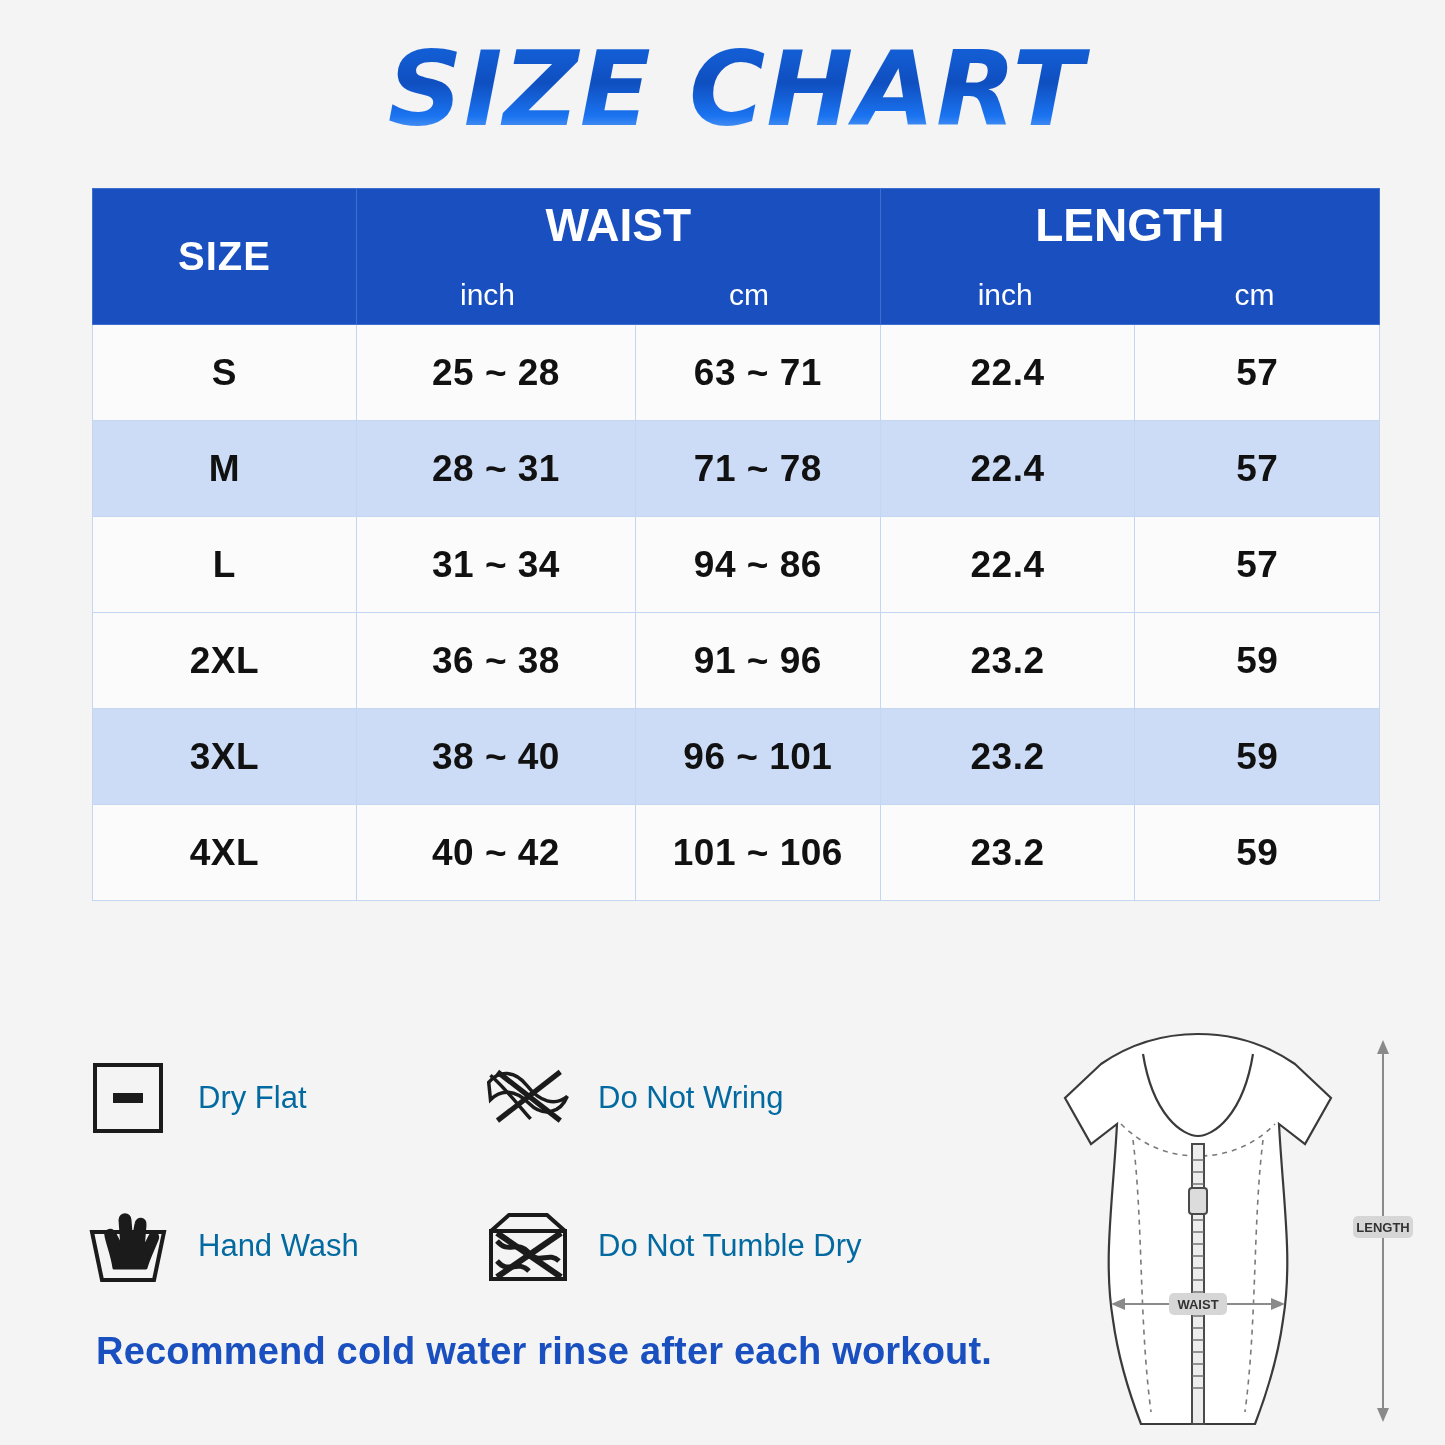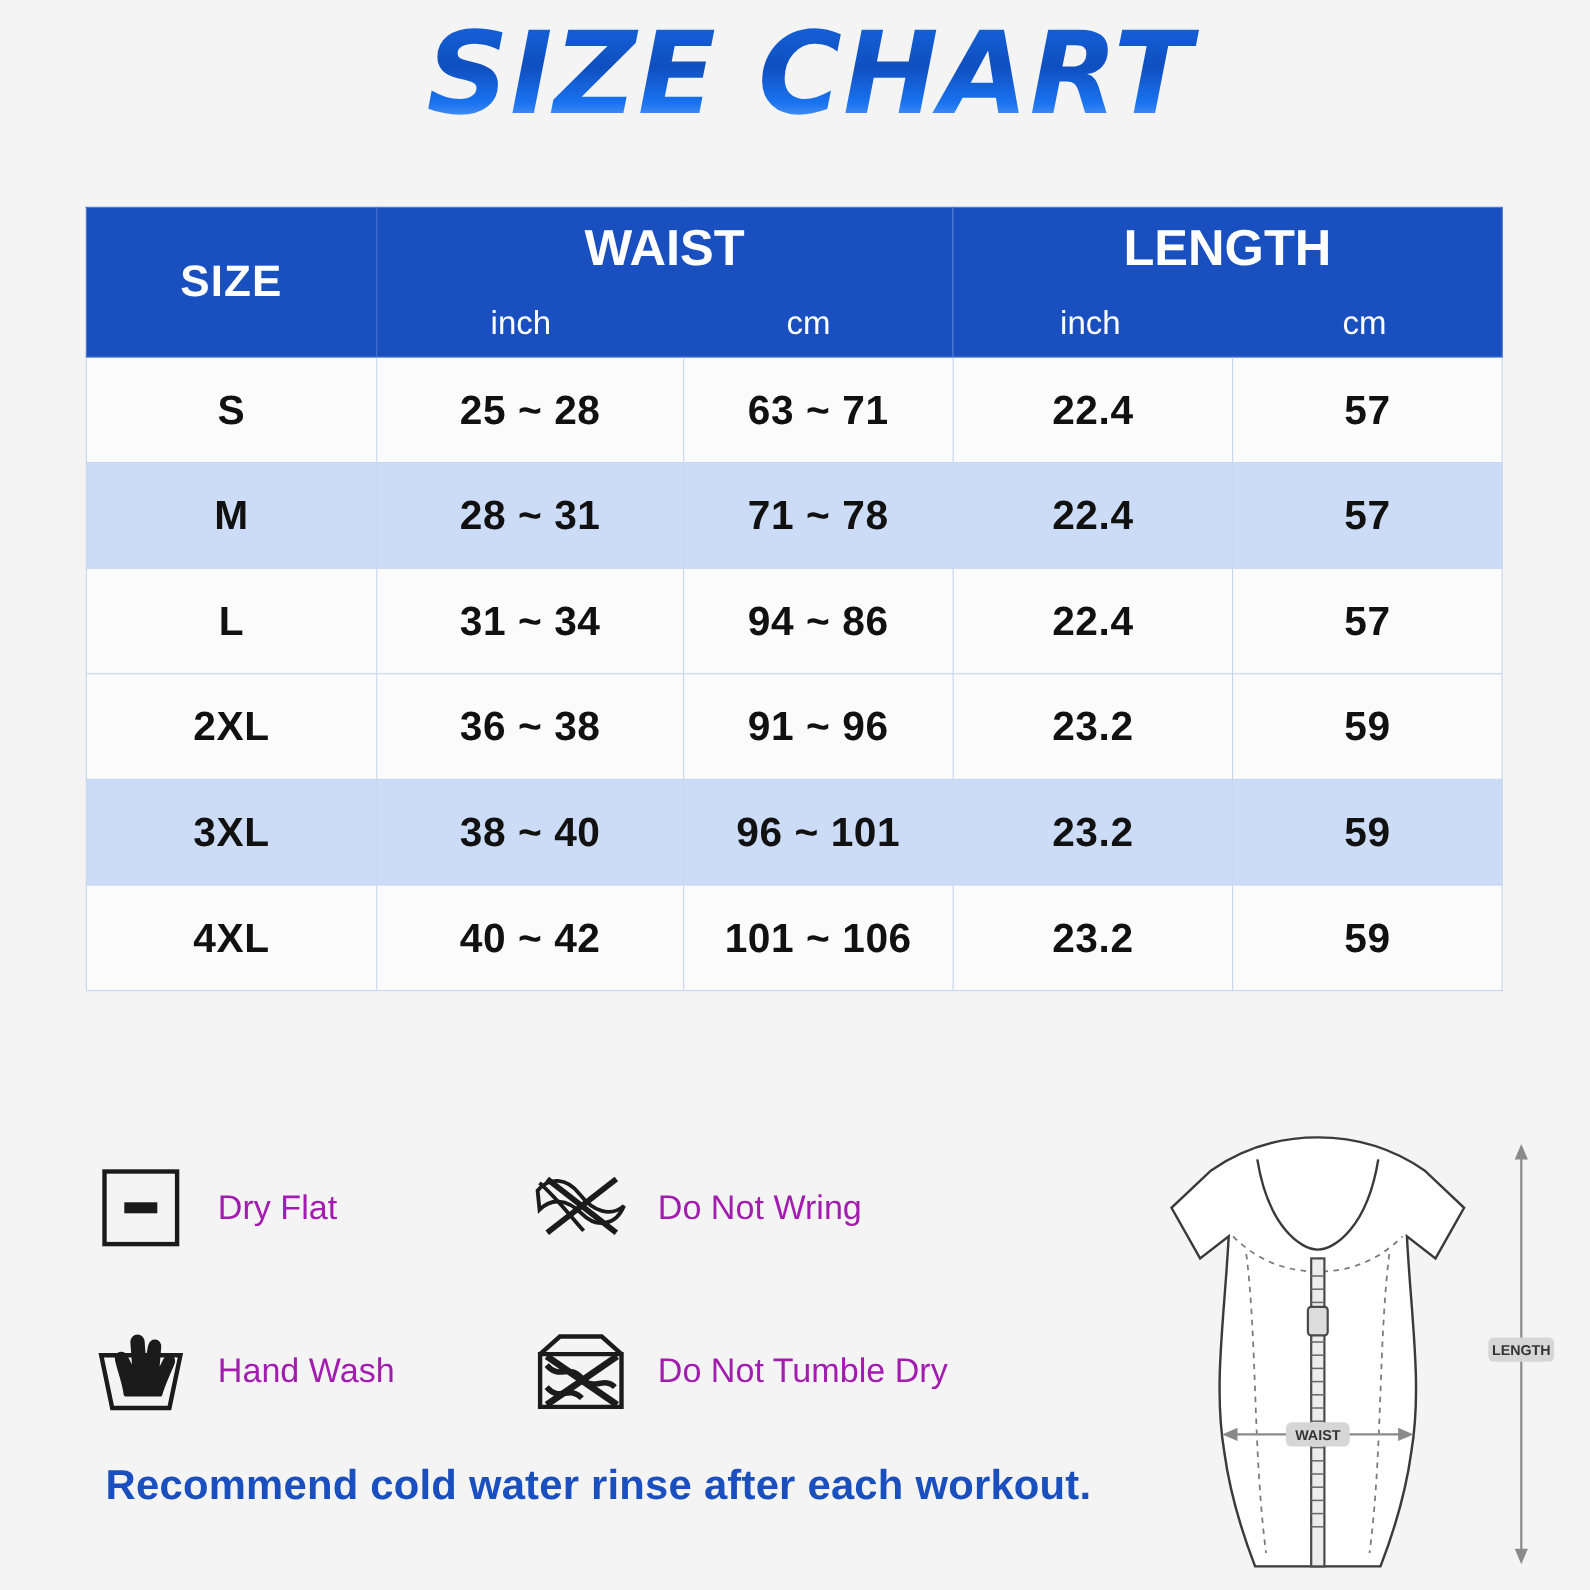--- a/index.html
+++ b/index.html
@@ -12,40 +12,40 @@
   }
   #page {
     position: relative;
     width: 1445px; height: 1445px;
     background: #f4f4f4;
   }
 
   
   .title {
     position: absolute;
-    top: 6px; left: 0; right: 0;
+    top: 28px; left: 0; right: 0;
     text-align: center;
     font-size: 104px;
     font-weight: bold;
     font-style: italic;
     letter-spacing: 1px;
     background: linear-gradient(180deg, #1668e3 0%, #0f4fc0 45%, #1a73f0 72%, #9ec5f5 100%);
     -webkit-background-clip: text;
     background-clip: text;
     color: transparent;
     -webkit-text-fill-color: transparent;
     font-family: "DejaVu Sans", sans-serif;
     padding-left: 27px;
   }
 
   
   .table-wrap {
     position: absolute;
     top: 188px;
-    left: 78px;
+    left: 92px;
     width: 1288px;
   }
   table.size-table {
     border-collapse: collapse;
     width: 100%;
     table-layout: fixed;
   }
   table.size-table thead th {
     background: #1a4fc0;
     color: #ffffff;
@@ -120,21 +120,21 @@
   .care-icon {
     width: 96px;
     height: 86px;
     flex: 0 0 96px;
     display: flex;
     align-items: center;
     justify-content: center;
   }
   .care-label {
     font-size: 31px;
-    color: #a21caf;
+    color: #0369a1;
     margin-left: 22px;
     font-family: "Liberation Sans", sans-serif;
   }
   .recommend {
     position: absolute;
     left: 96px;
     top: 1330px;
     font-size: 38px;
     font-weight: bold;
     color: #1a4fc0;

